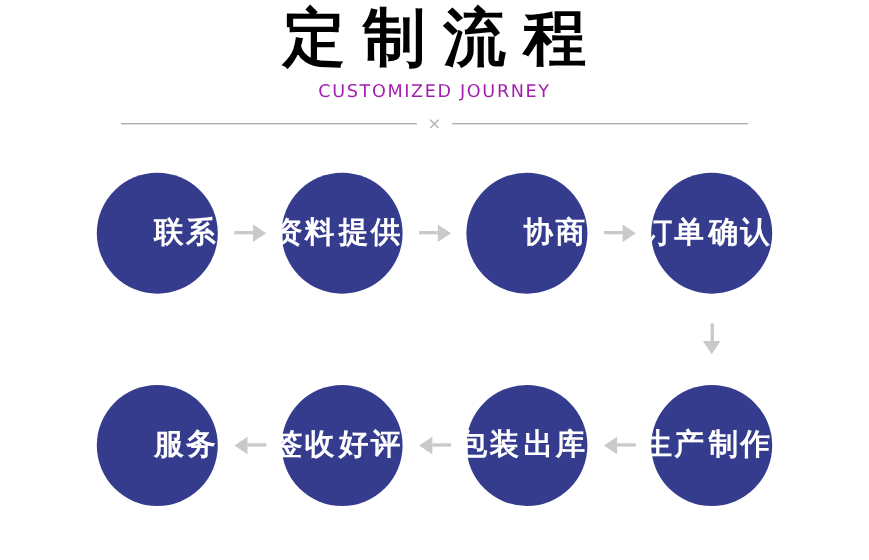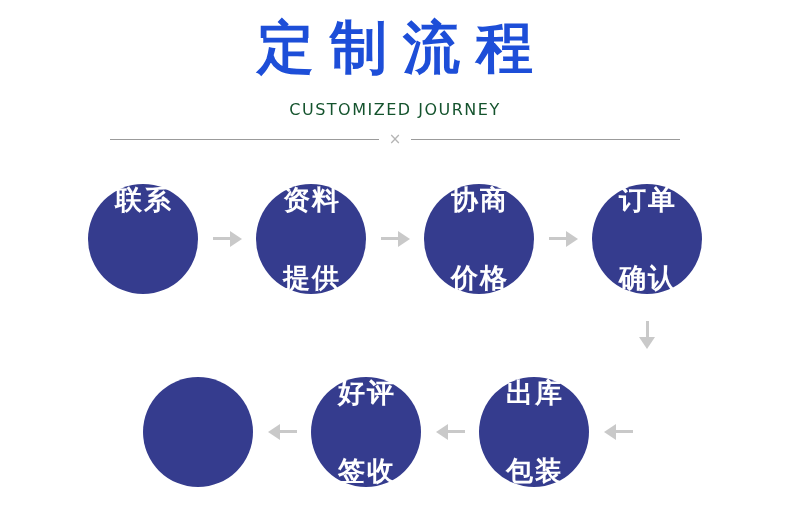--- a/index.html
+++ b/index.html
@@ -11,35 +11,35 @@
   .page {
     position: relative;
     width: 790px;
     height: 509px;
     background: #ffffff;
     overflow: hidden;
   }
   
   .title {
     margin: 0;
-    padding-top: 16px;
+    padding-top: 4px;
     text-align: center;
     font-size: 57px;
     line-height: 1.12;
     font-weight: 900;
     letter-spacing: 16px;
     text-indent: 16px;
-    color: #1d4ed8;
+    color: #000000;
   }
   .subtitle {
-    margin-top: 20px;
+    margin-top: 5px;
     text-align: center;
     font-size: 16px;
     letter-spacing: 1.5px;
-    color: #14532d;
+    color: #a21caf;
   }
   .divider {
     width: 570px;
     margin: 13px auto 0 auto;
     display: flex;
     align-items: center;
   }
   .divider .line {
     flex: 1;
     height: 1px;
@@ -63,23 +63,23 @@
   }
   .flow-row.second {
     margin-top: 83px;
   }
   .circle {
     width: 110px;
     height: 110px;
     border-radius: 50%;
     background: #353c8e;
     display: flex;
-    flex-direction: column;
-    align-items: center;
-    justify-content: space-between;
+    flex-direction: row;
+    align-items: center;
+    justify-content: flex-end;
   }
   .circle .cl {
     color: #ffffff;
     font-size: 27px;
     font-weight: bold;
     line-height: 1.18;
     letter-spacing: 2px;
     text-indent: 2px;
     white-space: nowrap;
   }
@@ -164,64 +164,68 @@
         <span class="cl">提供</span>
       </div>
       <div class="gap">
         <span class="arrow-h">
             <i class="shaft"></i>
             <i class="head-r"></i>
           </span>
       </div>
       <div class="circle">
         <span class="cl">协商</span>
-        <span class="cl">价格</span>
       </div>
       <div class="gap">
         <span class="arrow-h">
             <i class="shaft"></i>
             <i class="head-r"></i>
           </span>
       </div>
       <div class="circle">
         <span class="cl">订单</span>
         <span class="cl">确认</span>
       </div>
     </div>
 
     <span class="arrow-down">
         <i class="vshaft"></i>
         <i class="head-d"></i>
       </span>
 
     <div class="flow-row second">
       <div class="circle">
+        <span class="cl">服务</span>
       </div>
       <div class="gap">
         <span class="arrow-h">
             <i class="head-l"></i>
             <i class="shaft"></i>
           </span>
       </div>
       <div class="circle">
+        <span class="cl">签收</span>
         <span class="cl">好评</span>
-        <span class="cl">签收</span>
       </div>
       <div class="gap">
         <span class="arrow-h">
             <i class="head-l"></i>
             <i class="shaft"></i>
           </span>
       </div>
       <div class="circle">
+        <span class="cl">包装</span>
         <span class="cl">出库</span>
-        <span class="cl">包装</span>
       </div>
       <div class="gap">
         <span class="arrow-h">
             <i class="head-l"></i>
             <i class="shaft"></i>
           </span>
+      </div>
+      <div class="circle">
+        <span class="cl">生产</span>
+        <span class="cl">制作</span>
       </div>
     </div>
 
   </div>
 </div>
 
 </body></html>

